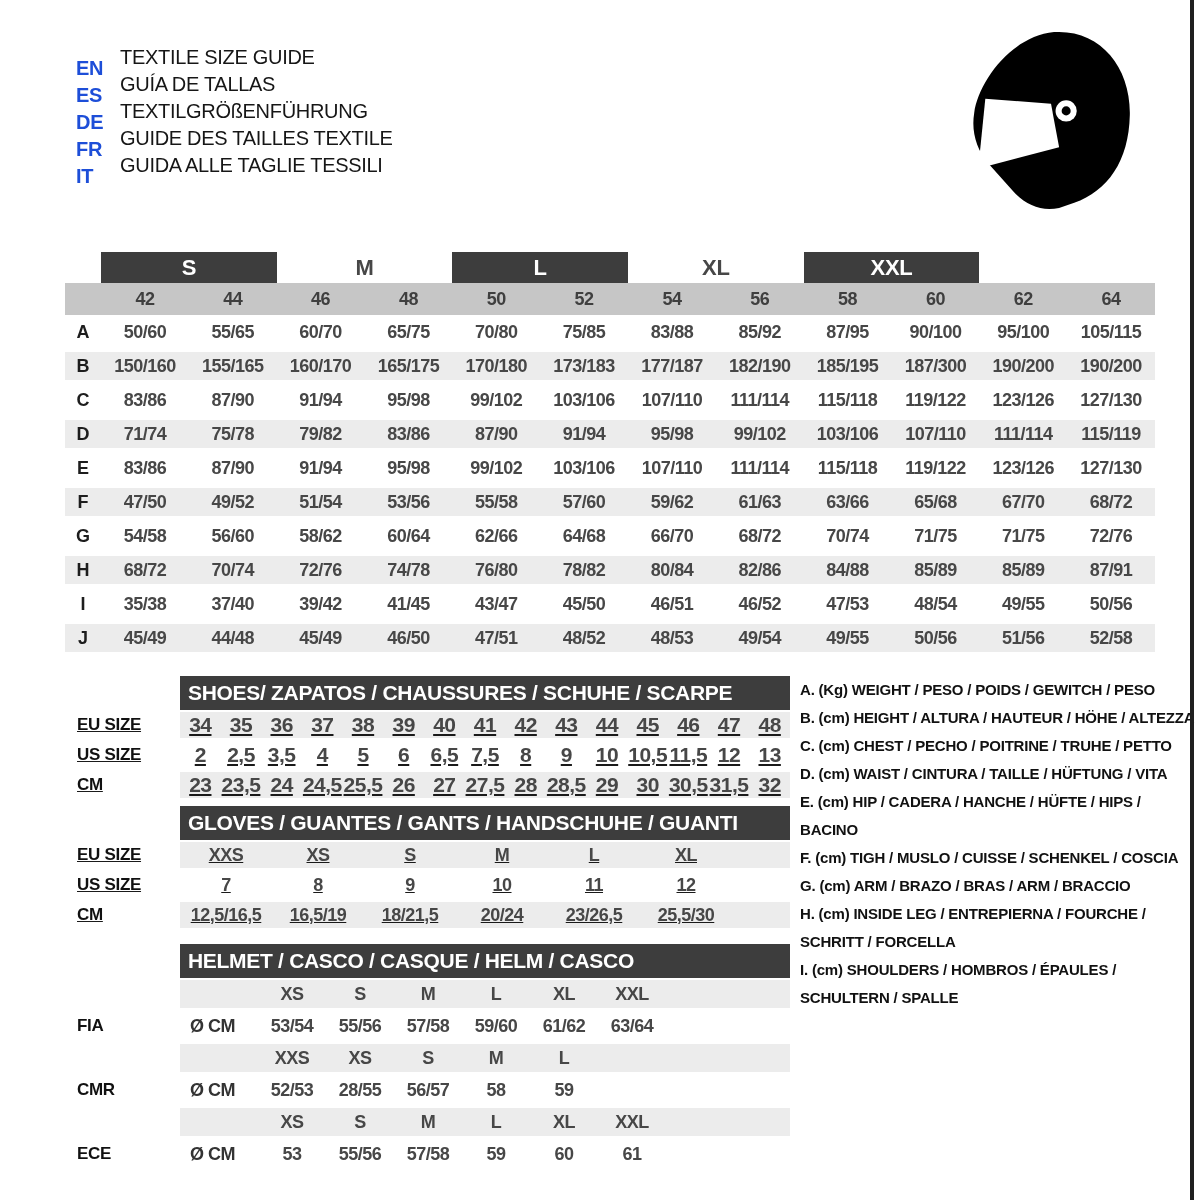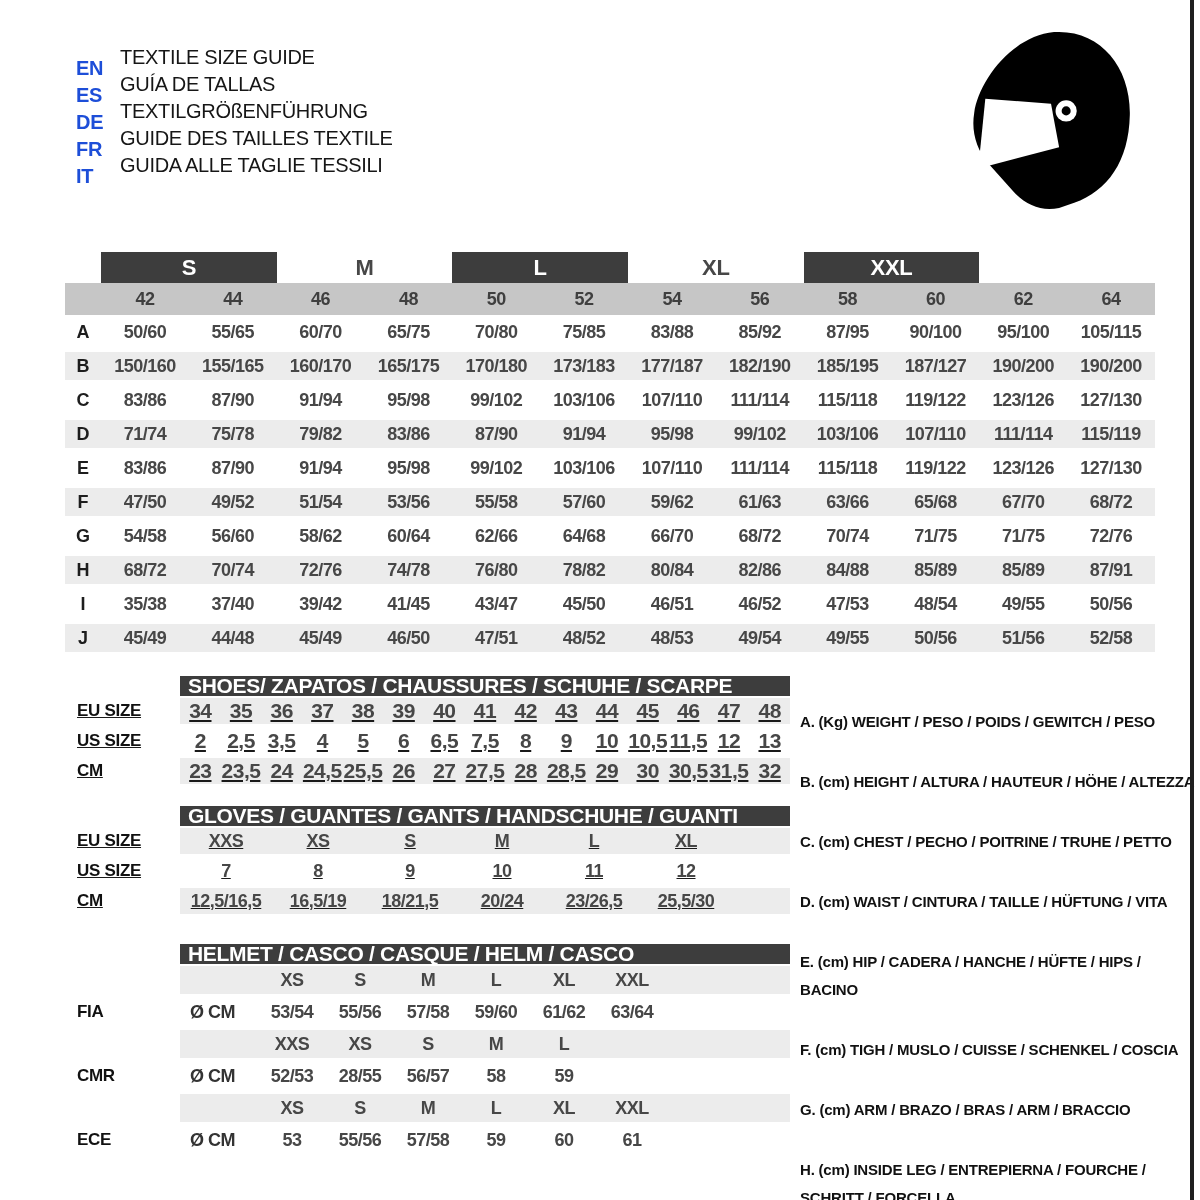--- a/index.html
+++ b/index.html
@@ -30,40 +30,40 @@
   .letter-cell{display:flex;align-items:center;justify-content:center;
                font-size:18px;font-weight:700;color:#1d1d1d;}
   .cell{display:flex;align-items:center;justify-content:center;min-width:0;
         font-size:18px;font-weight:700;letter-spacing:-0.5px;color:#474747;white-space:nowrap;}
 
   
   .sub{position:absolute;left:65px;width:725px;}
   .sub.shoes{top:676px;}
   .sub.gloves{top:806px;}
   .sub.helmet-table{top:944px;}
-  .bar{margin-left:115px;height:20px;background:#3d3d3d;color:#ffffff;
+  .bar{margin-left:115px;height:34px;background:#3d3d3d;color:#ffffff;
        display:flex;align-items:center;padding-left:8px;box-sizing:border-box;
        font-size:21px;font-weight:700;letter-spacing:-0.3px;white-space:nowrap;}
   .sub-row{display:flex;}
   .shoes .sub-row,.gloves .sub-row{height:30px;text-decoration:underline;}
   .helmet-table .sub-row{height:32px;}
   .sub-label{width:115px;display:flex;align-items:center;padding-left:12px;box-sizing:border-box;
              font-size:17px;font-weight:700;letter-spacing:-0.3px;color:#111111;}
   .sub-data{flex:1;display:grid;box-sizing:border-box;}
   .sub-data.stripe{background:#ececec;background-clip:content-box;padding:2px 0;}
   .shoes-grid{grid-template-columns:repeat(15,1fr);}
   .gloves-grid{grid-template-columns:repeat(6,92px) 1fr;}
   .helmet-grid{grid-template-columns:78px repeat(6,68px) 1fr;}
   .shoes .cell{font-size:21px;text-align:center;}
   .cell.unit{justify-content:flex-start;padding-left:10px;color:#333333;}
 
   
   .legend{position:absolute;left:800px;top:676px;width:396px;}
   .legend-item{font-size:15px;font-weight:700;letter-spacing:-0.2px;
-               line-height:28px;color:#111111;margin-top:32px;}
+               line-height:28px;color:#111111;}
 
   
   .edge-line{position:absolute;left:1190px;top:0;width:4px;height:1200px;background:#1f1f1f;}
 </style>
 </head>
 <body>
 
 <div class="page">
 
   <div class="lang-list" id="langList">
@@ -141,21 +141,21 @@
           <div class="letter-cell">B</div>
           <div class="cell">150/160</div>
           <div class="cell">155/165</div>
           <div class="cell">160/170</div>
           <div class="cell">165/175</div>
           <div class="cell">170/180</div>
           <div class="cell">173/183</div>
           <div class="cell">177/187</div>
           <div class="cell">182/190</div>
           <div class="cell">185/195</div>
-          <div class="cell">187/127</div>
+          <div class="cell">187/300</div>
           <div class="cell">190/200</div>
           <div class="cell">190/200</div>
         </div>
         <div class="data-row">
           <div class="letter-cell">C</div>
           <div class="cell">83/86</div>
           <div class="cell">87/90</div>
           <div class="cell">91/94</div>
           <div class="cell">95/98</div>
           <div class="cell">99/102</div>

